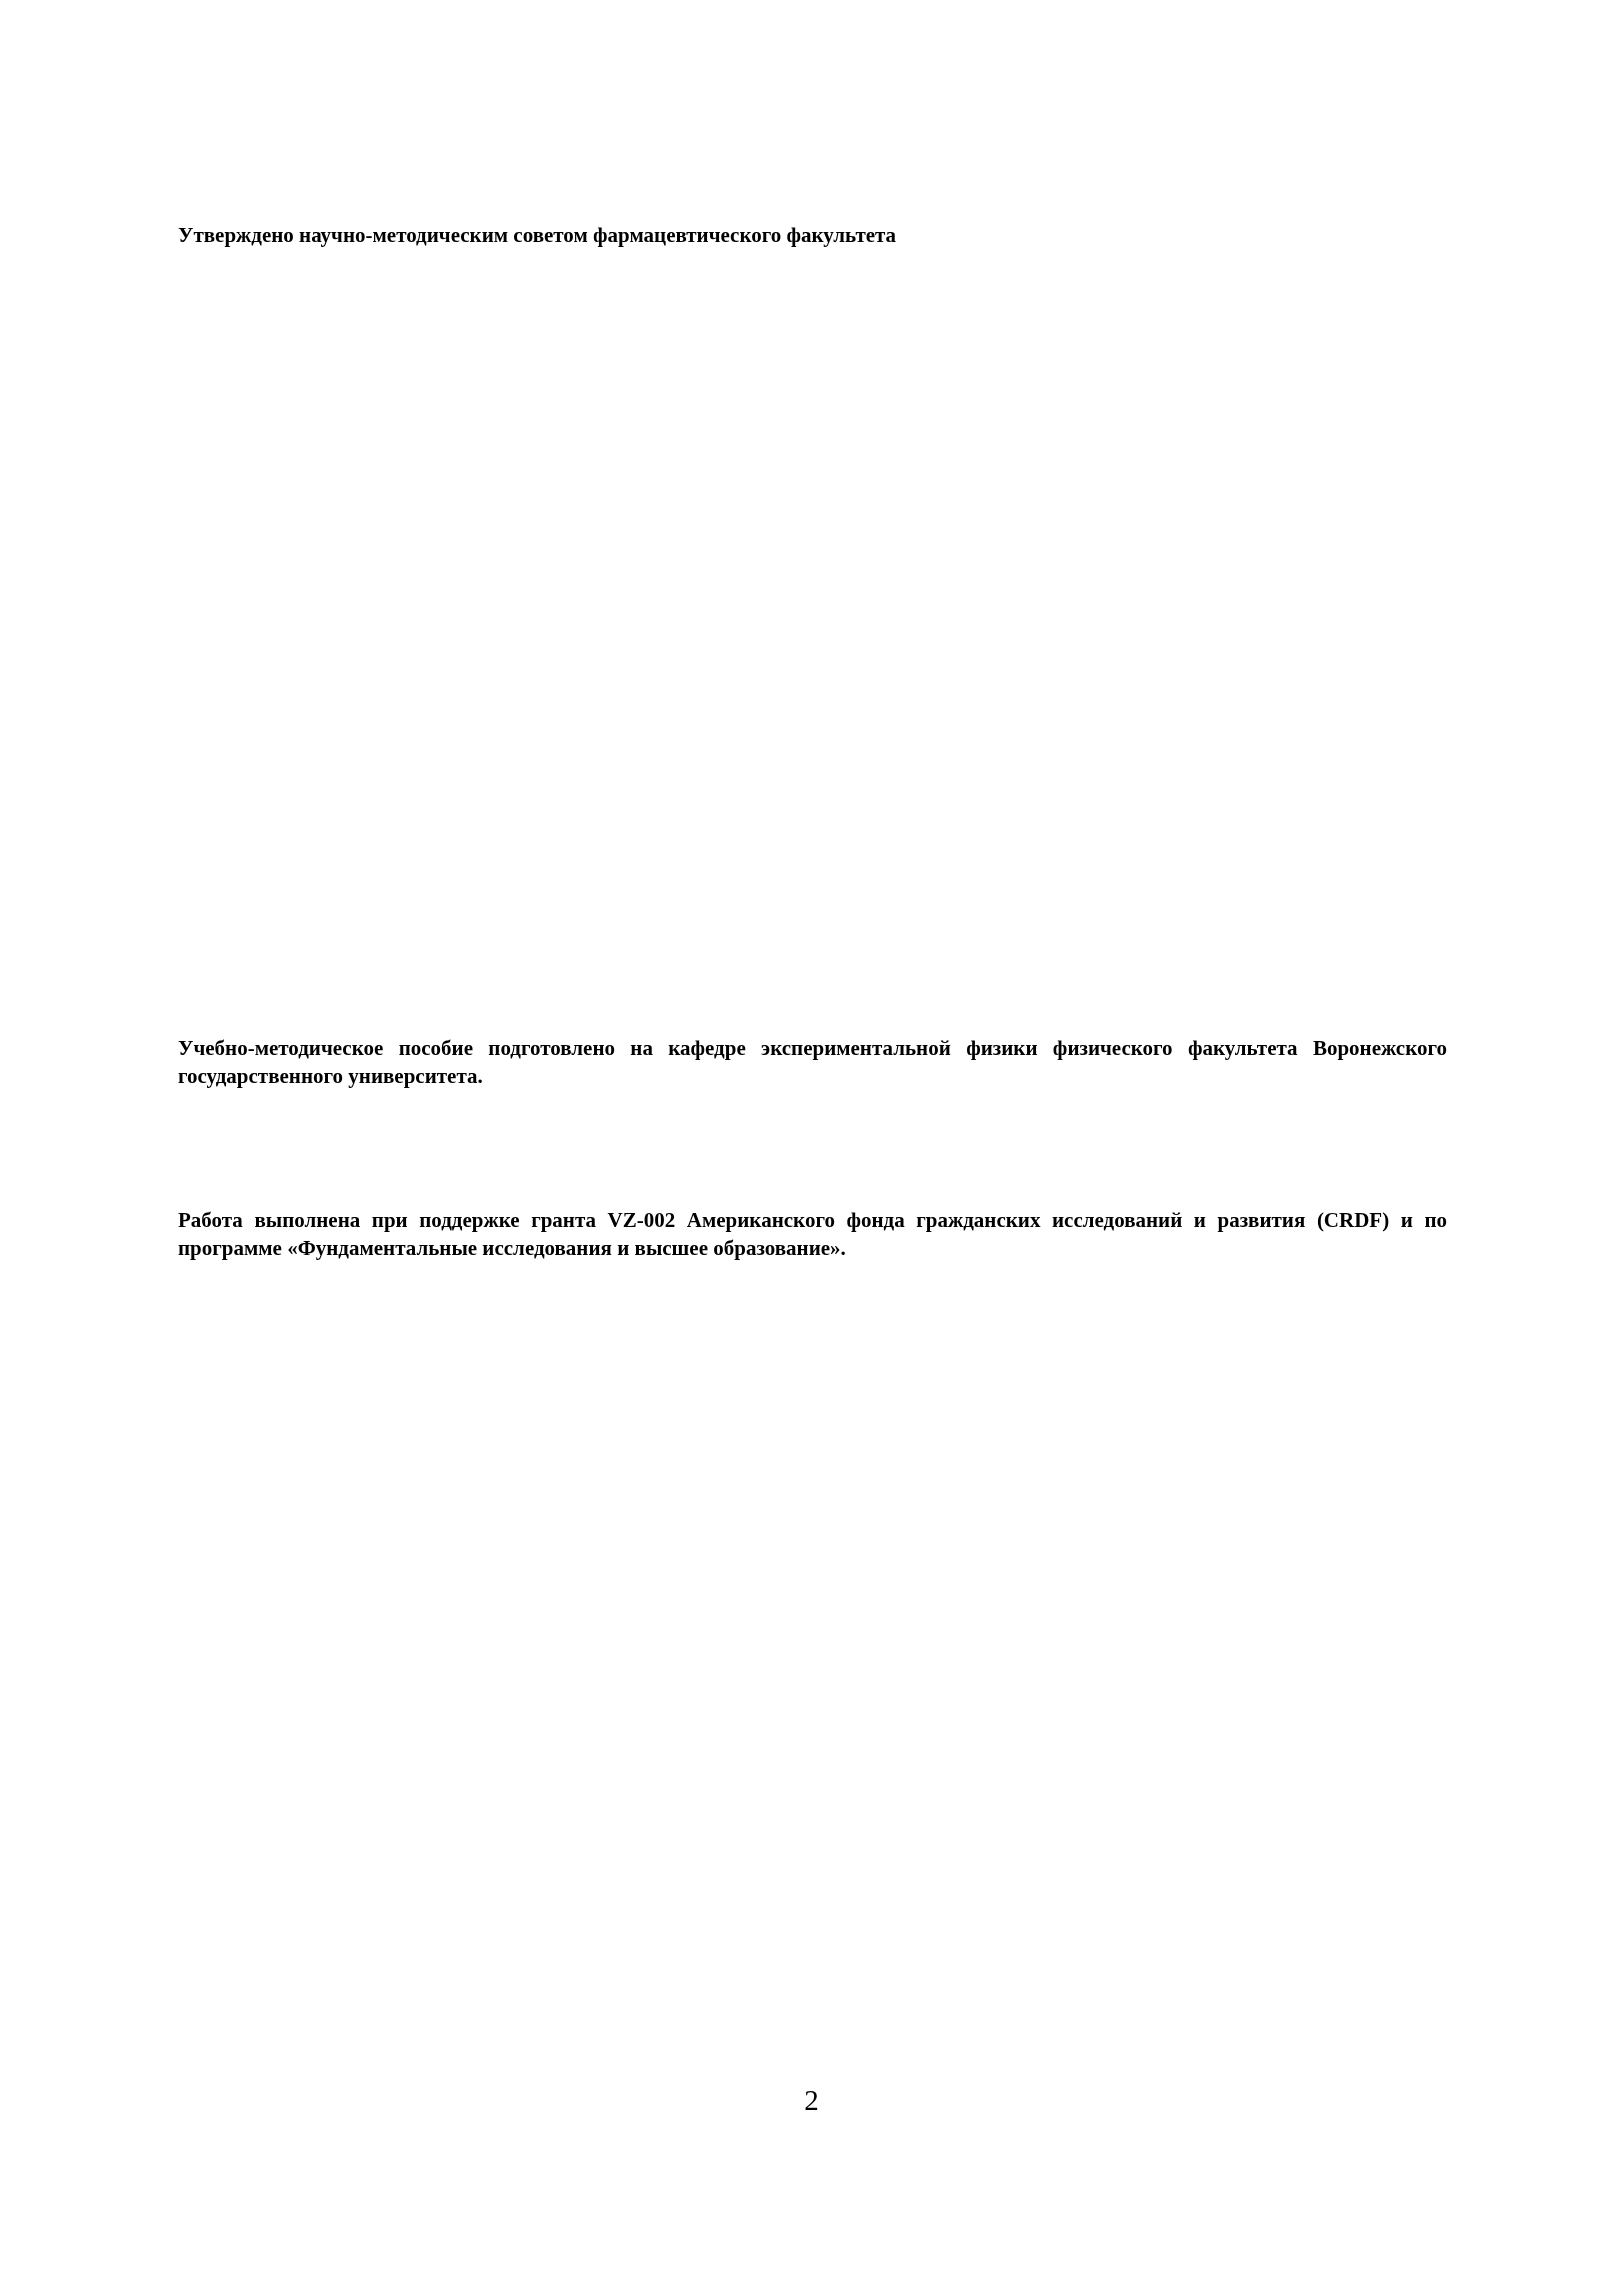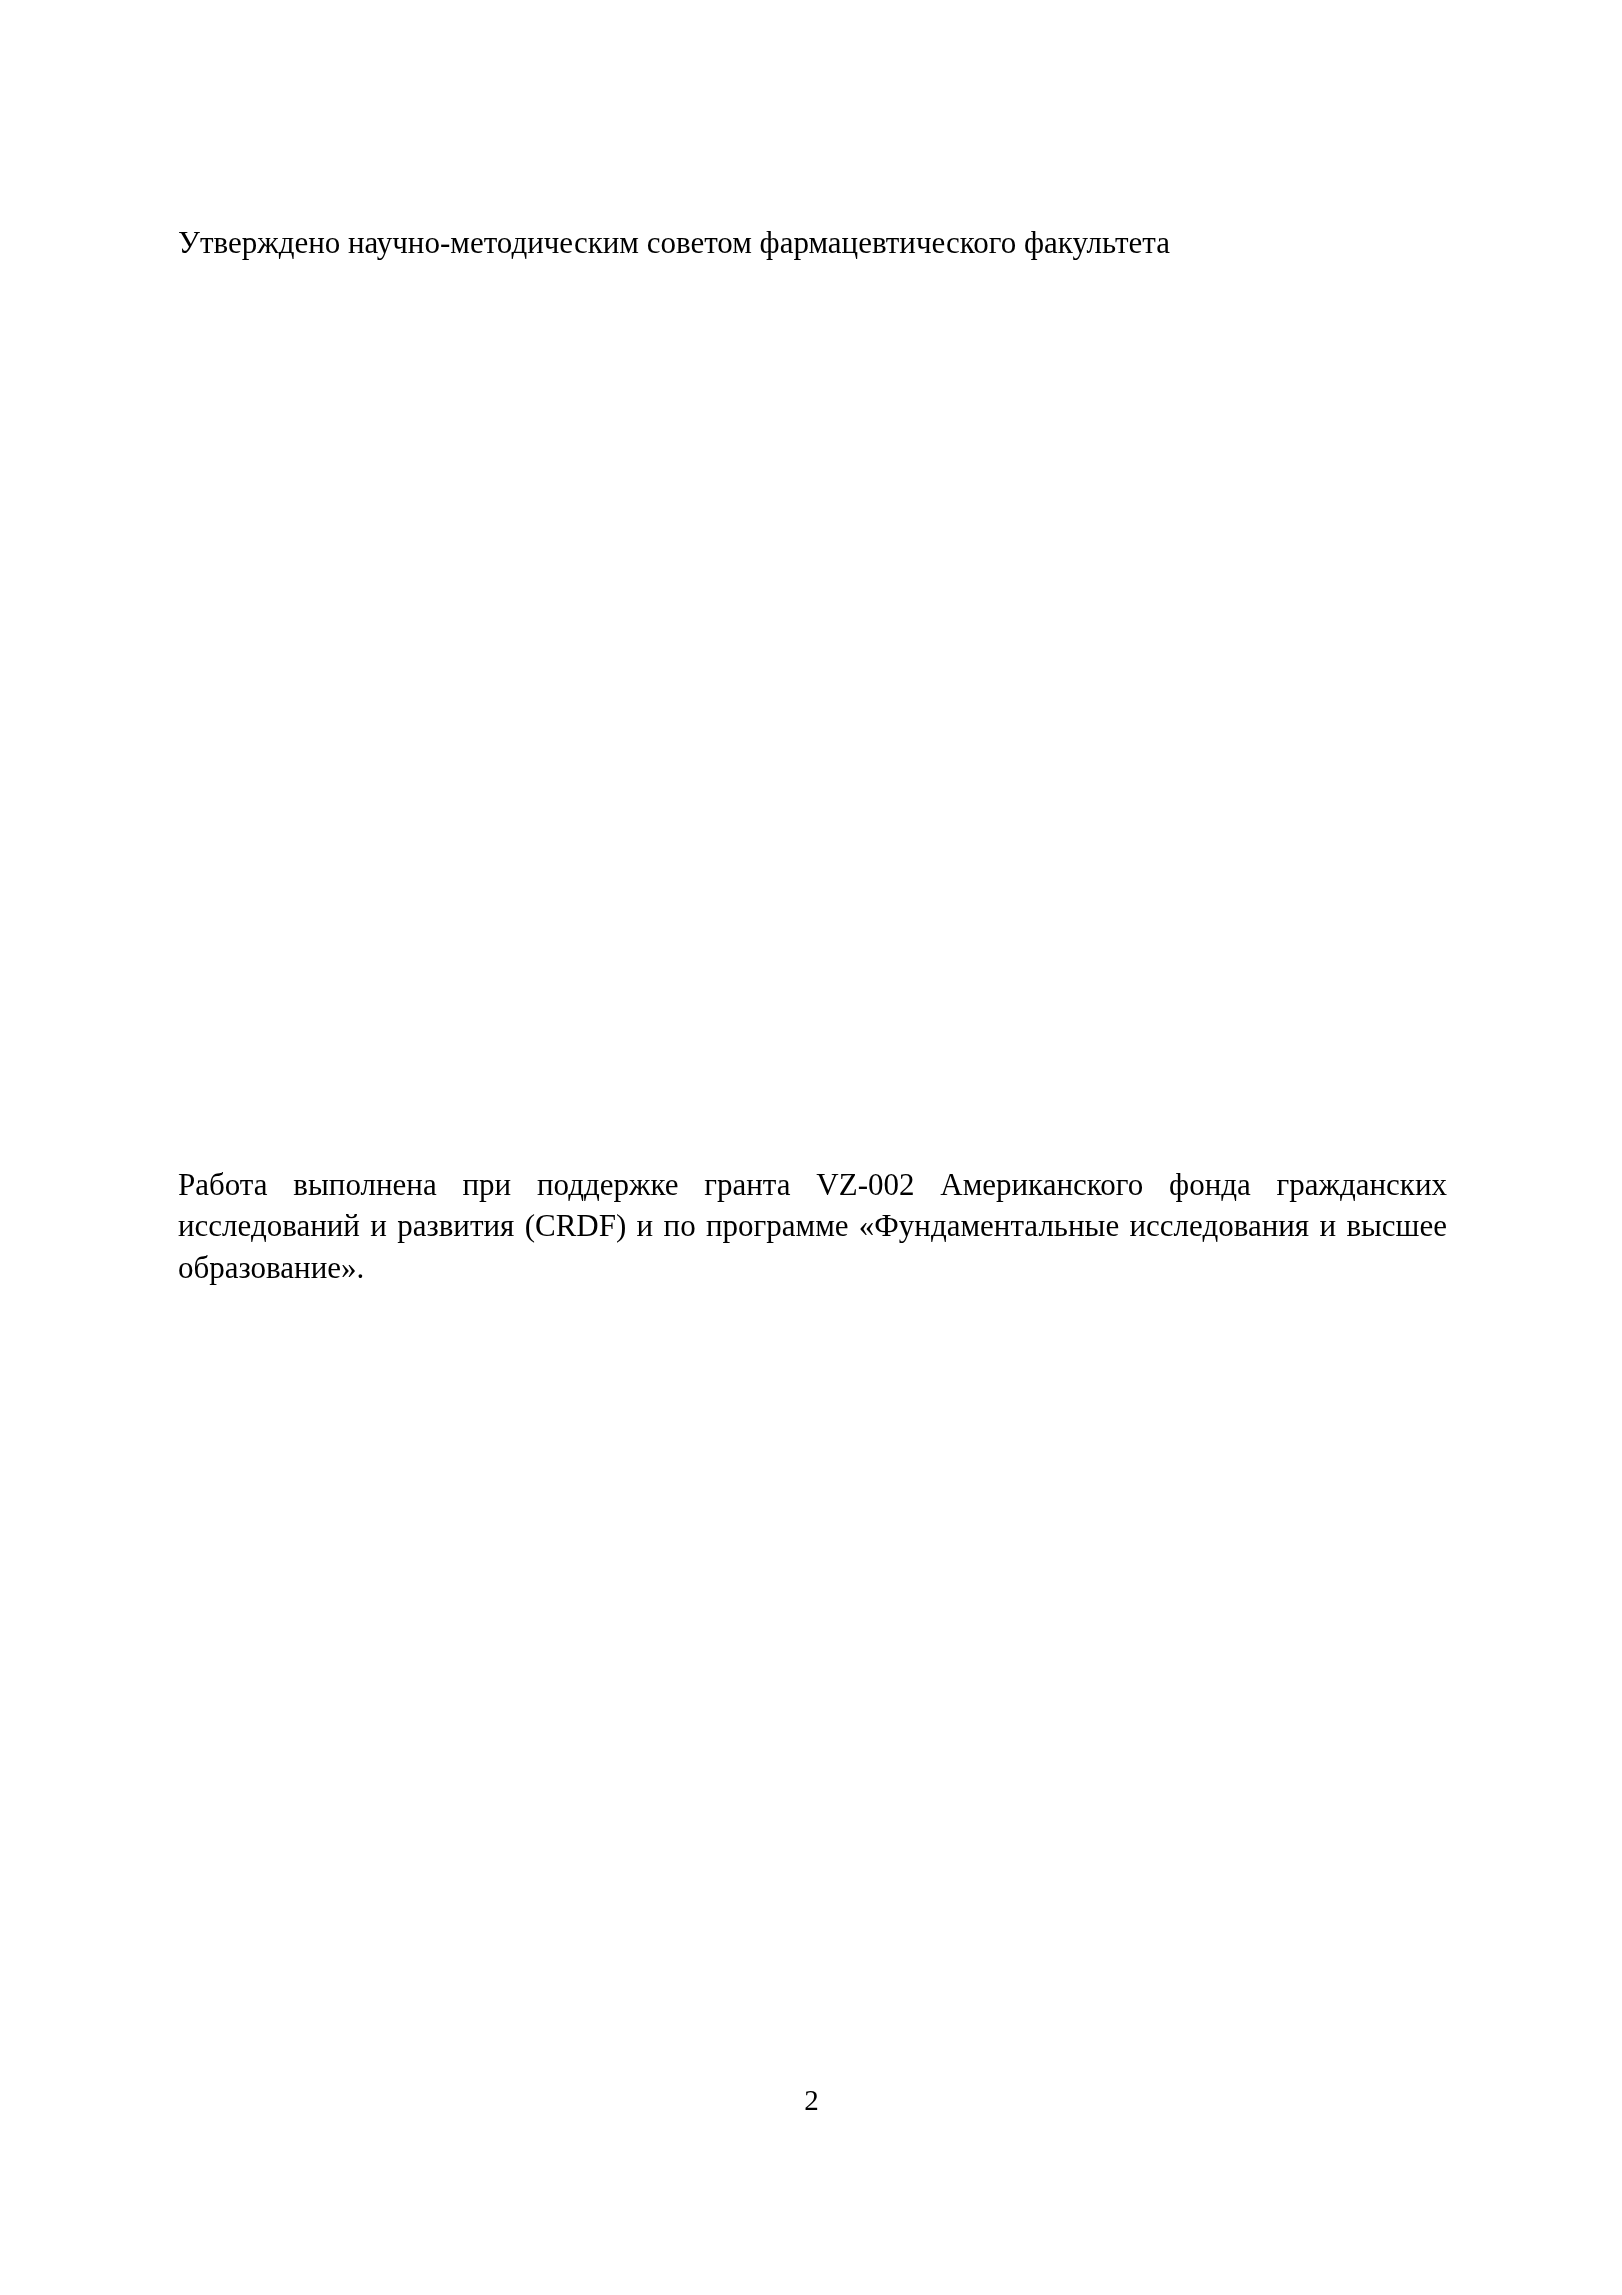--- a/index.html
+++ b/index.html
@@ -16,25 +16,26 @@
     color: #000000;
     box-sizing: border-box;
   }
   .content {
     position: absolute;
     left: 178px;
     top: 222px;
     width: 1269px;
   }
   .para {
-    font-size: 31px;
+    font-size: 21px;
     line-height: 1.33;
     text-align: justify;
     text-justify: inter-word;
     margin: 0;
+    font-weight: bold;
   }
   .para.nojust {
     text-align: left;
   }
   .gap-approval-to-reviewer { height: 366px; }
   .gap-reviewer-to-about    { height: 419px; }
   .gap-about-to-recommend   { height: 37px; }
   .gap-recommend-to-grant   { height: 79px; }
   .gap-grant-to-specialty   { height: 236px; }
 
@@ -57,20 +58,21 @@
 
     <div class="para nojust">
       <div>Утверждено  научно-методическим советом фармацевтического  факультета</div>
     </div>
 
     <div class="gap-approval-to-reviewer"></div>
 
 
     <div class="gap-reviewer-to-about"></div>
 
+    <div class="para">Учебно-методическое пособие подготовлено на кафедре экспериментальной физики физического факультета Воронежского государственного университета.</div>
 
     <div class="gap-about-to-recommend"></div>
 
 
     <div class="gap-recommend-to-grant"></div>
 
     <div class="para">Работа выполнена при поддержке гранта VZ-002 Американского фонда гражданских исследований и развития (CRDF) и по программе «Фундаментальные исследования и высшее образование».</div>
 
     <div class="gap-grant-to-specialty"></div>
 

